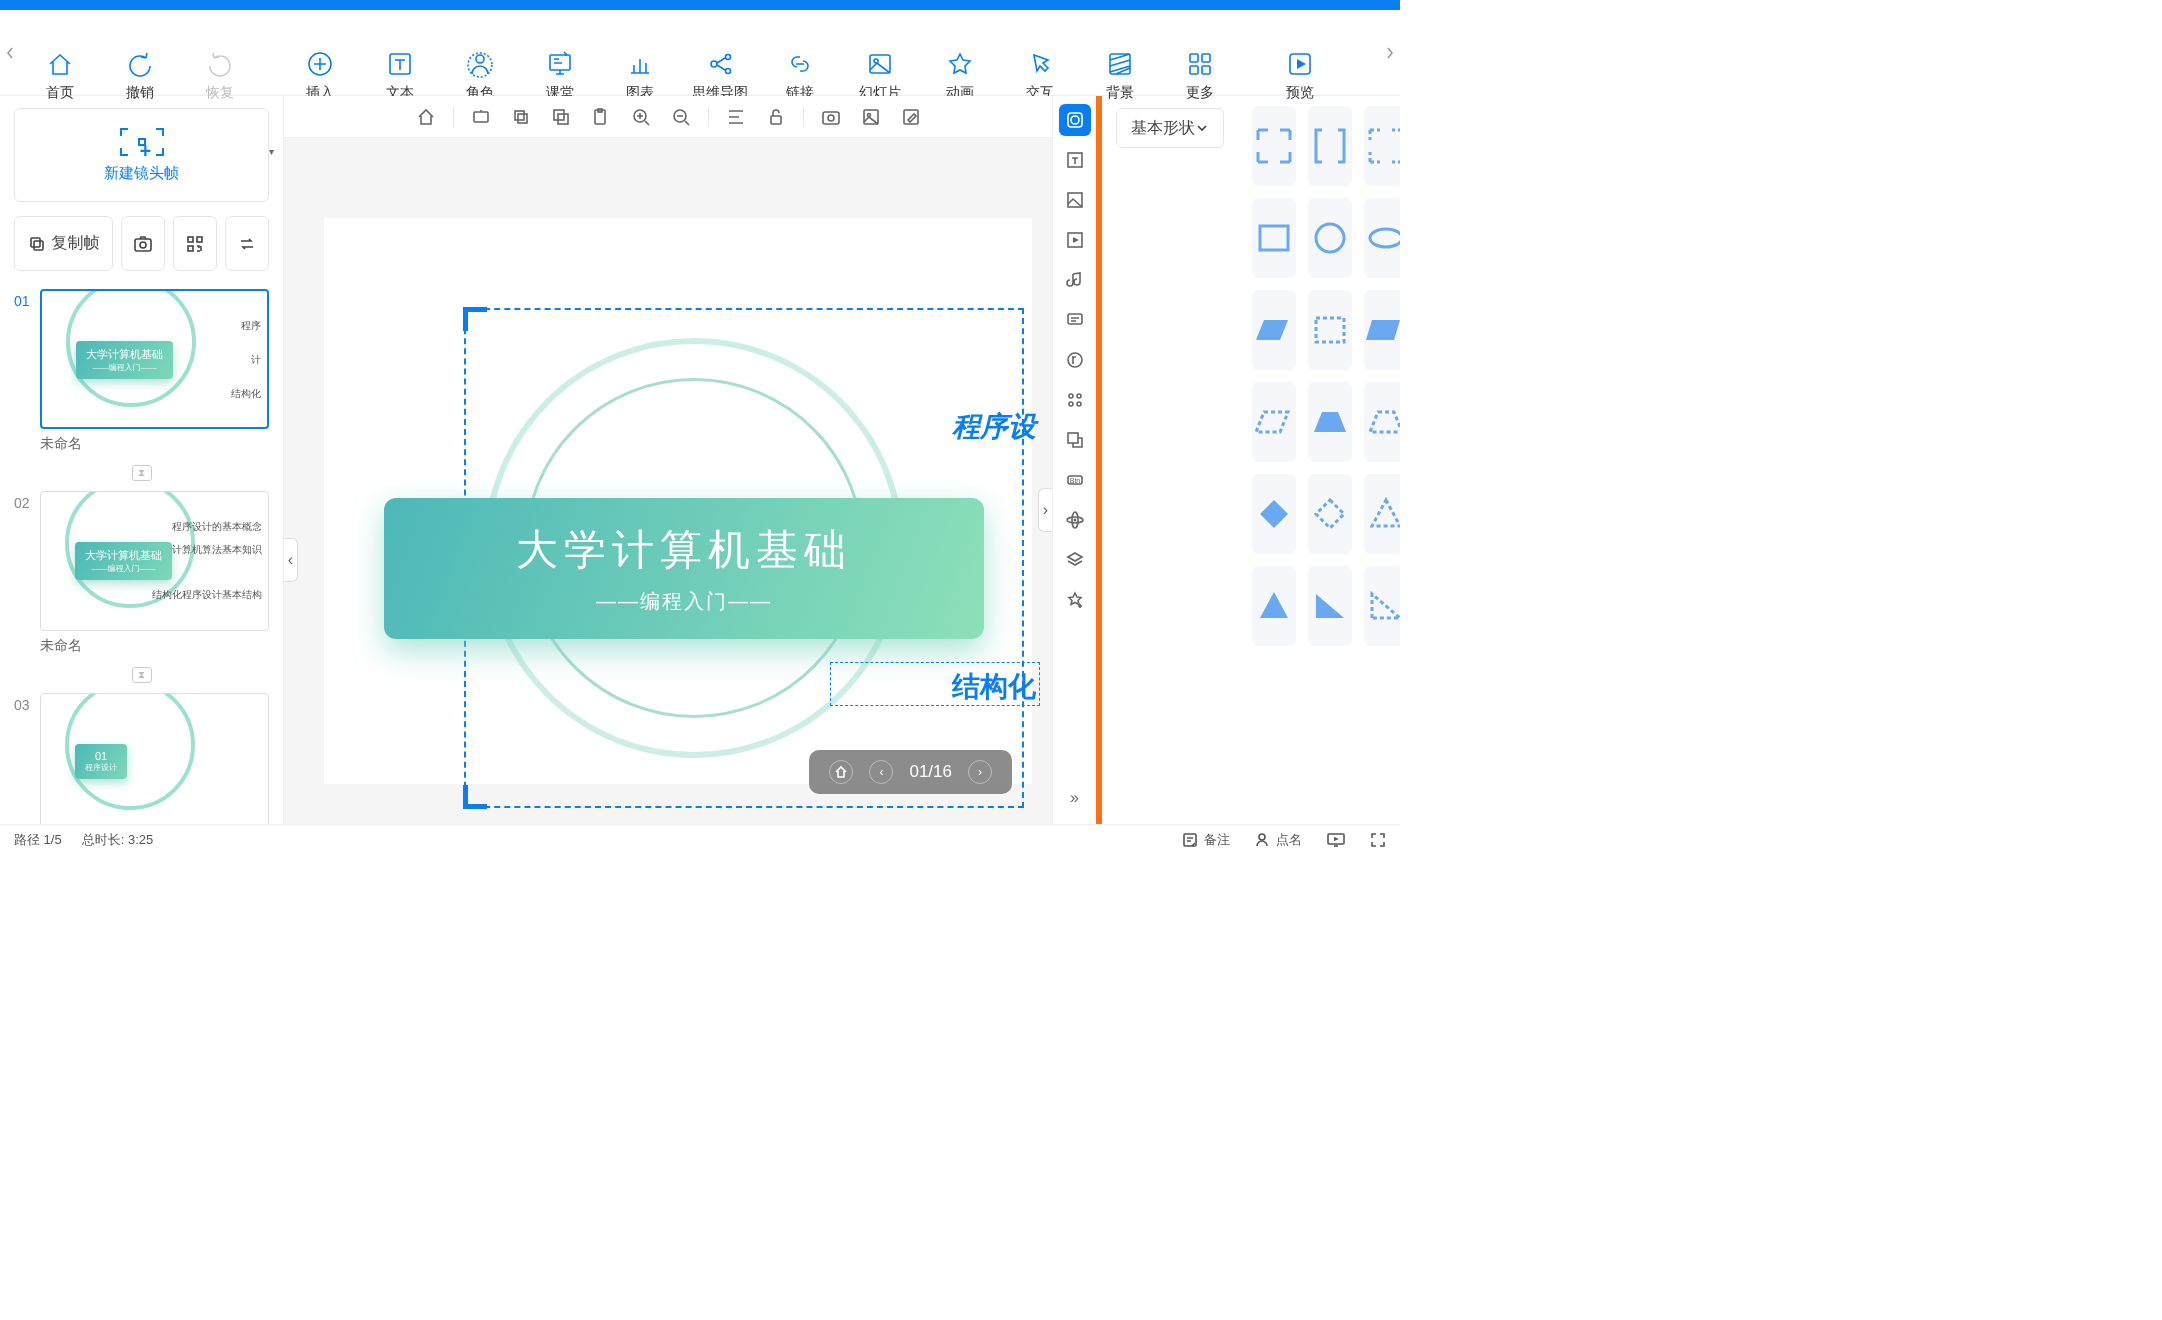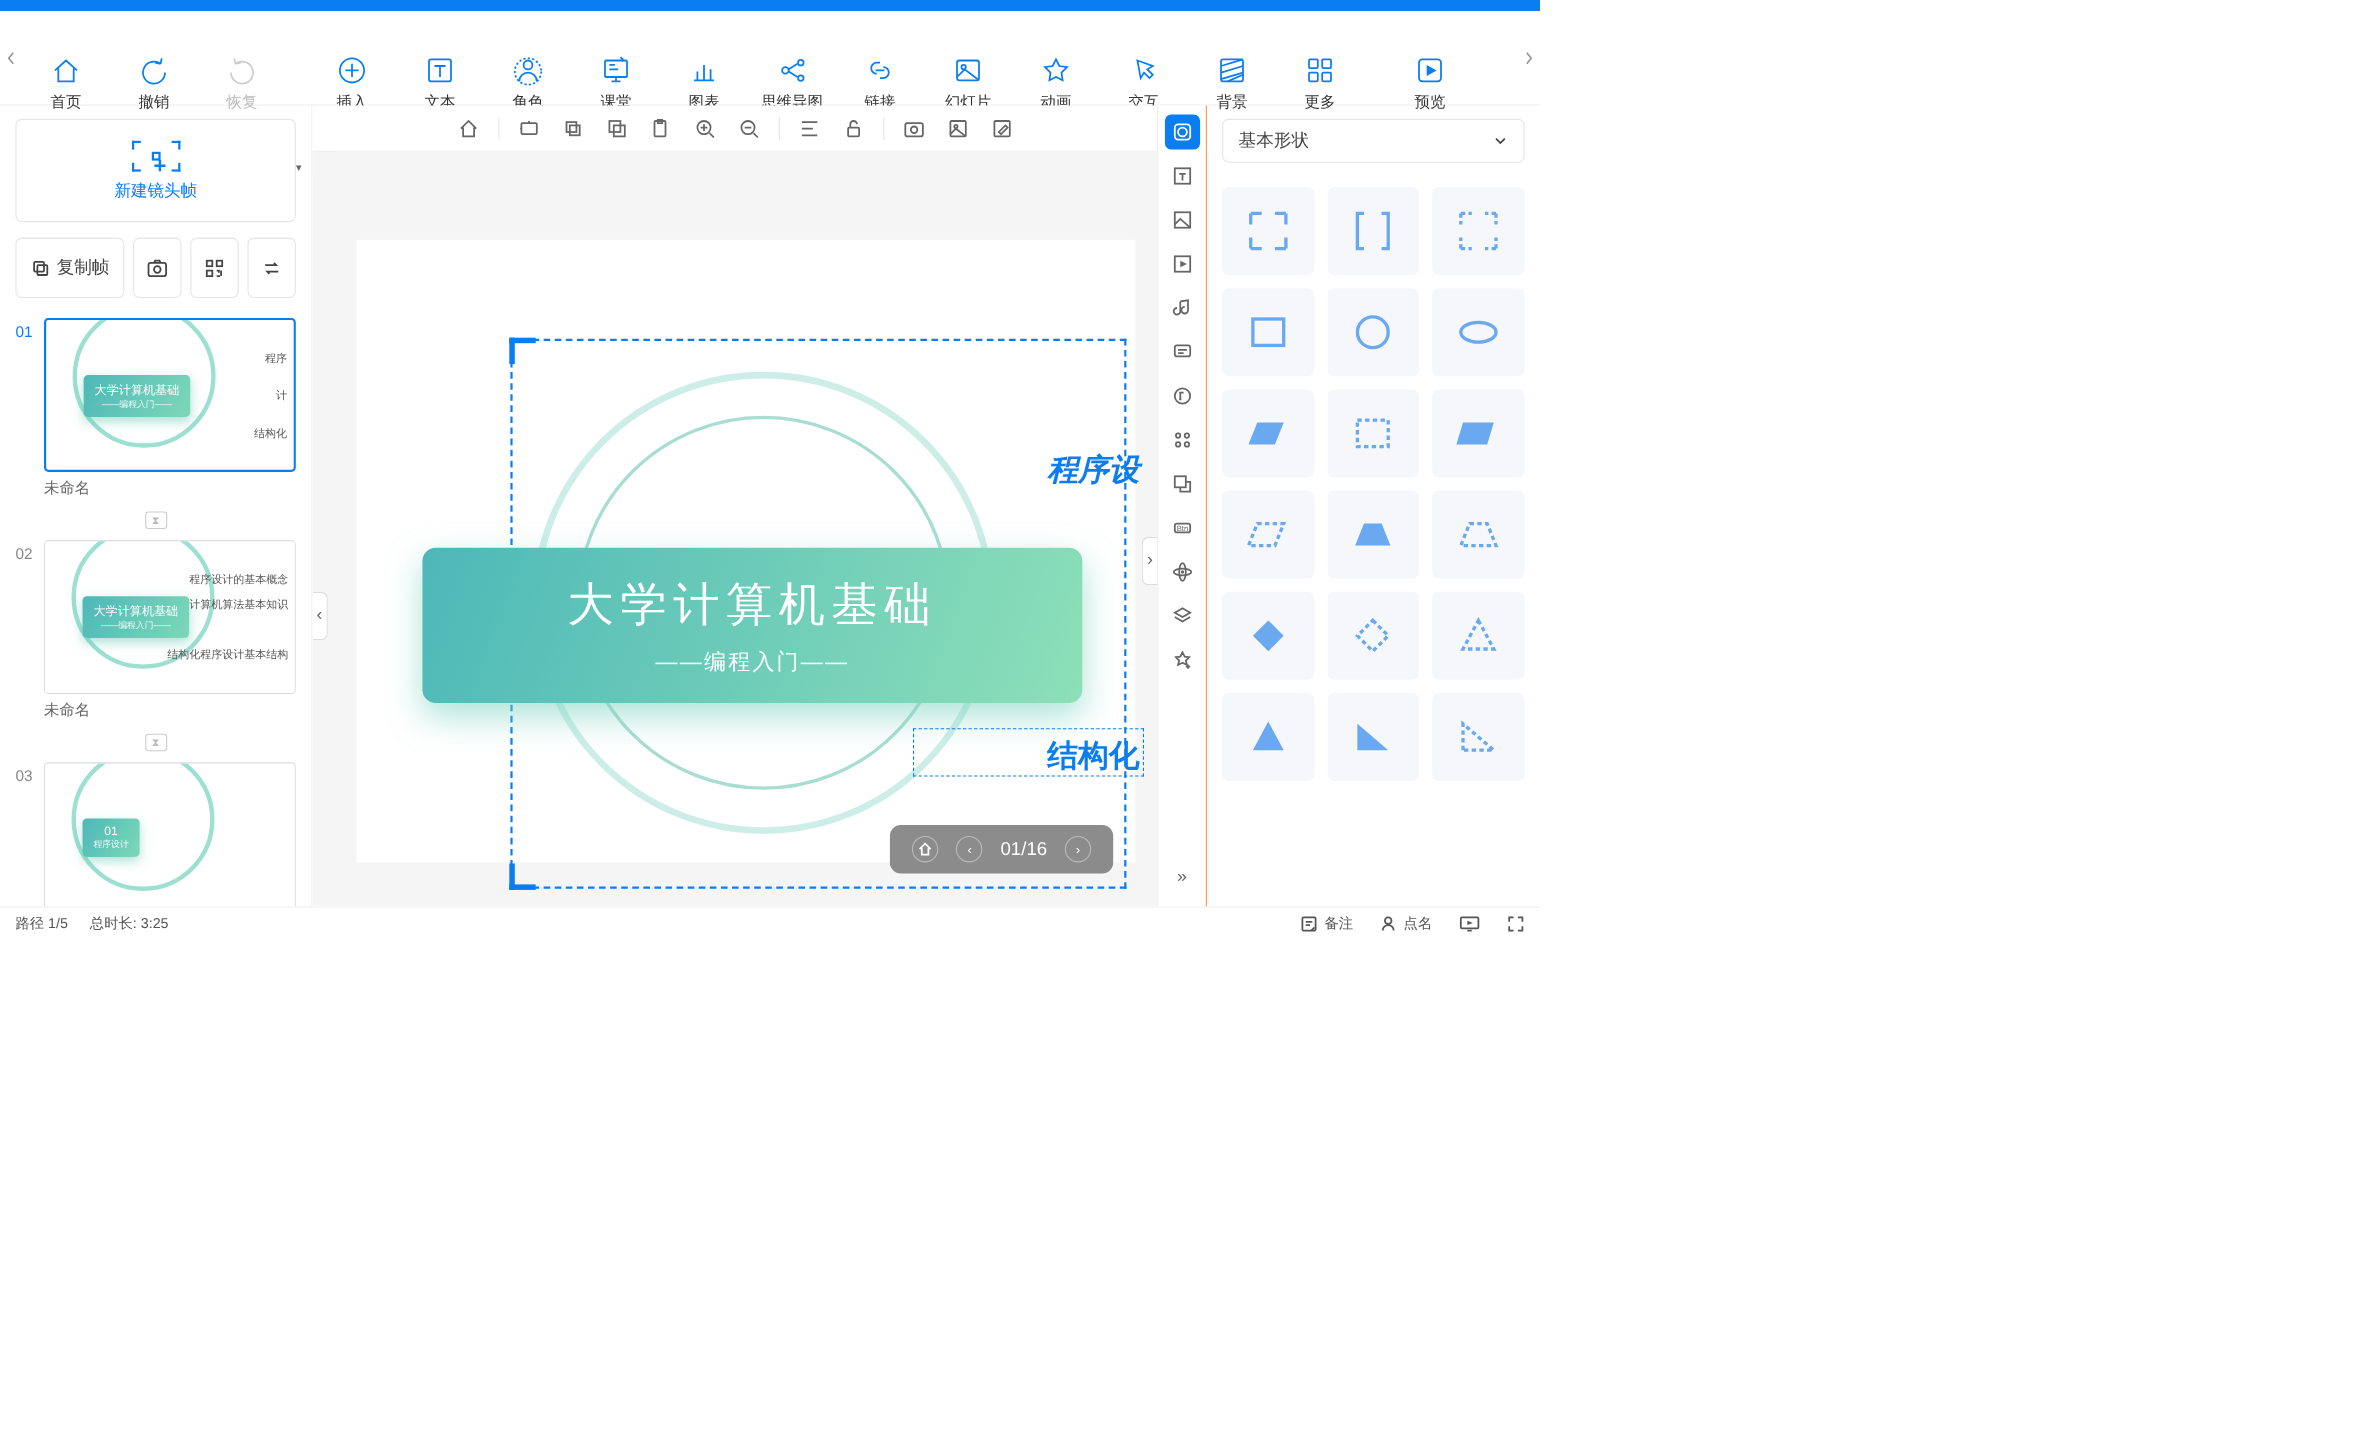--- a/index.html
+++ b/index.html
@@ -81,21 +81,21 @@
 .center .expand-l { position: absolute; top: 400px; left: 0; width: 14px; height: 44px; background: #fff; border: 1px solid #ddd; border-left: none; border-radius: 0 6px 6px 0; display: flex; align-items: center; justify-content: center; color: #666; cursor: pointer; }
 .center .expand-r { position: absolute; top: 350px; right: 0; width: 14px; height: 44px; background: #fff; border: 1px solid #ddd; border-right: none; border-radius: 6px 0 0 6px; display: flex; align-items: center; justify-content: center; color: #666; cursor: pointer; }
 
 
 .strip { width: 44px; background: #fff; border-left: 1px solid #eee; display: flex; flex-direction: column; align-items: center; padding-top: 8px; gap: 8px; position: relative; }
 .strip .sbtn { width: 32px; height: 32px; border-radius: 6px; display: flex; align-items: center; justify-content: center; color: #666; cursor: pointer; }
 .strip .sbtn.active { background: #0a7df0; color: #fff; }
 .strip .collapse { position: absolute; bottom: 10px; }
 
 
-.right { width: 304px; border-left: 1px solid #f97316; display: flex; flex-direction: column; }
+.right { width: 304px; border-left: 6px solid #f97316; display: flex; flex-direction: row; }
 .right .select { margin: 12px 14px; height: 40px; border: 1px solid #e5e5e5; border-radius: 6px; display: flex; align-items: center; justify-content: space-between; padding: 0 14px; cursor: pointer; color: #444; }
 .right .grid { flex: 1; padding: 10px 14px; display: grid; grid-template-columns: repeat(3, 1fr); gap: 12px; overflow-y: auto; align-content: start;}
 .right .shape { height: 80px; background: #f5f7fa; border-radius: 6px; display: flex; align-items: center; justify-content: center; cursor: pointer; }
 .right .shape svg { width: 44px; height: 44px; }
 
 
 .bottom { height: 30px; border-top: 1px solid #eee; display: flex; align-items: center; padding: 0 14px; font-size: 13px; color: #555; }
 .bottom .sp { width: 20px; }
 .bottom .right-btns { margin-left: auto; display: flex; gap: 24px; align-items: center; }
 .bottom .bb { display: flex; align-items: center; gap: 6px; color: #555; cursor: pointer; }

